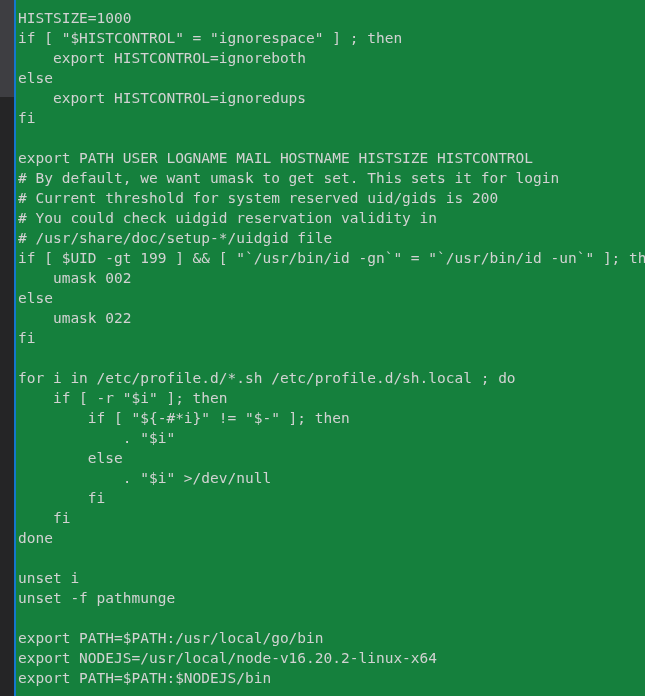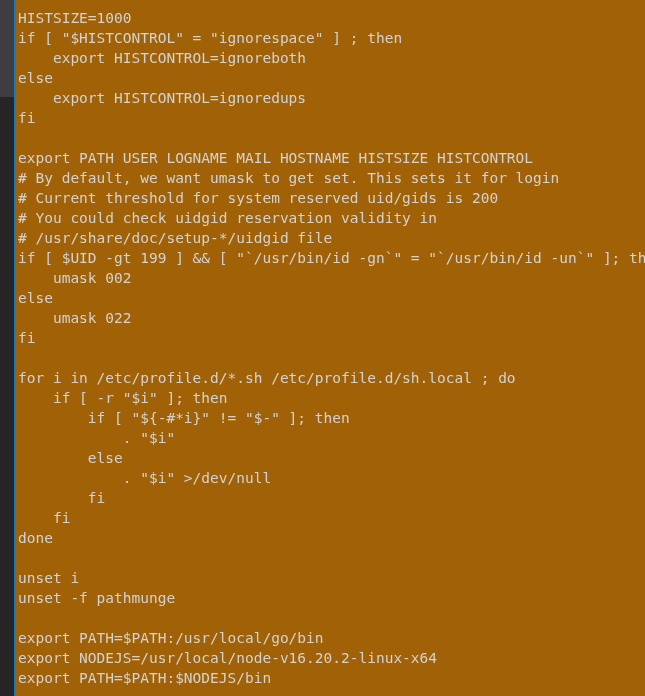--- a/index.html
+++ b/index.html
@@ -54,21 +54,21 @@
   }
 
   
   #code-area {
     position: absolute;
     left: 16px;
     top: 0;
     width: 629px;
     height: 696px;
     overflow: hidden;
-    background: #a16207;
+    background: #15803d;
   }
   #code-lines {
     position: absolute;
     left: 2px;
     top: 8px;
     width: 1400px;
     white-space: pre;
     font-family: "DejaVu Sans Mono", "Liberation Mono", monospace;
     font-size: 14.5px;
     line-height: 20px;

